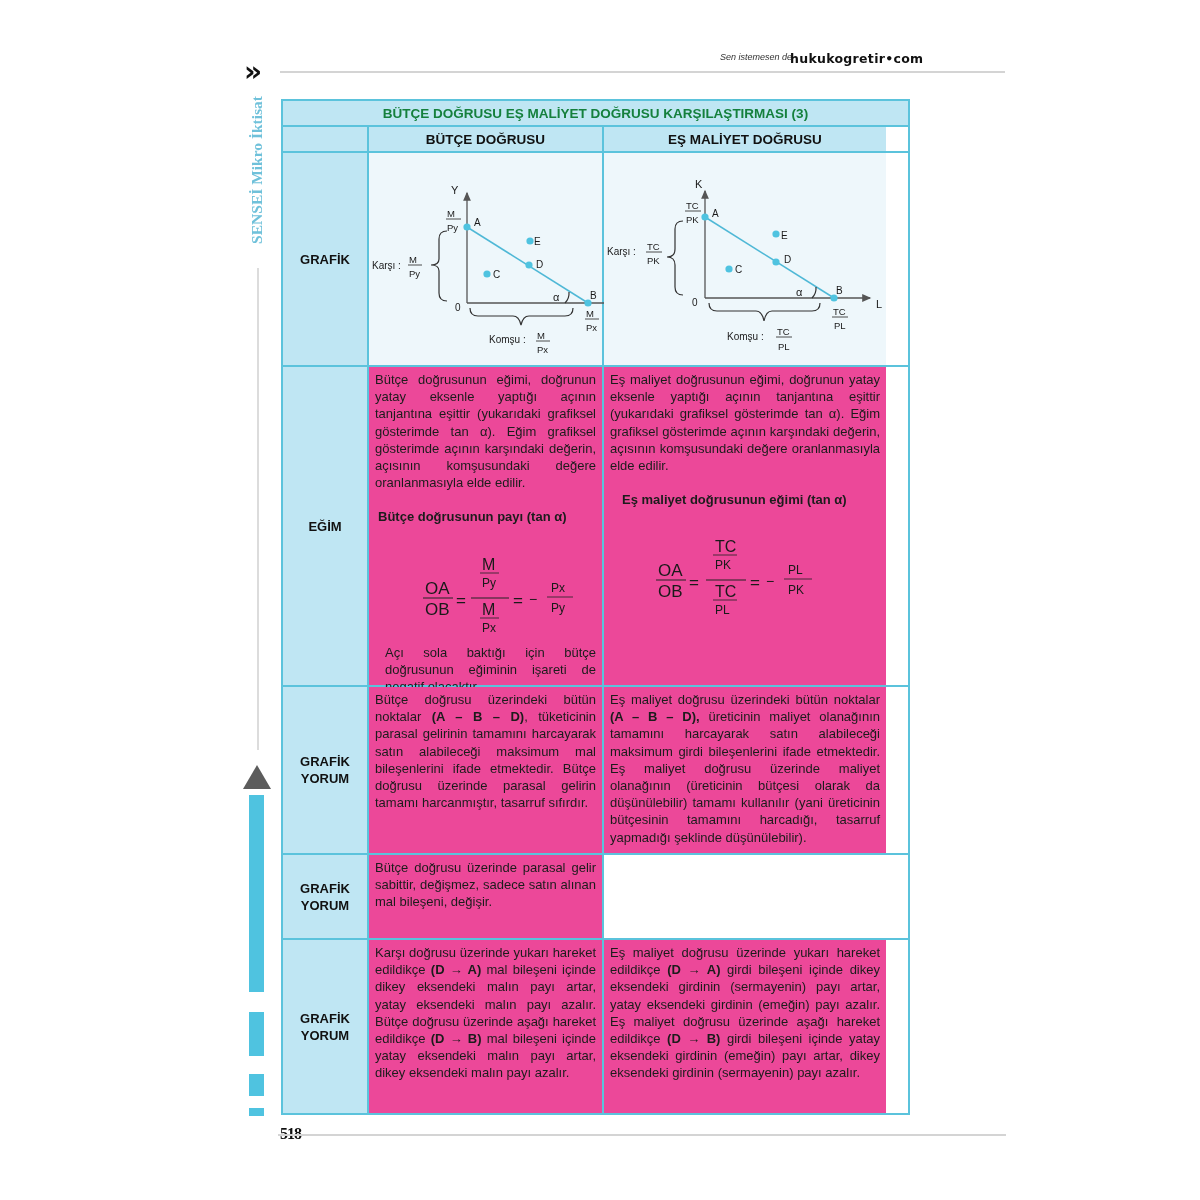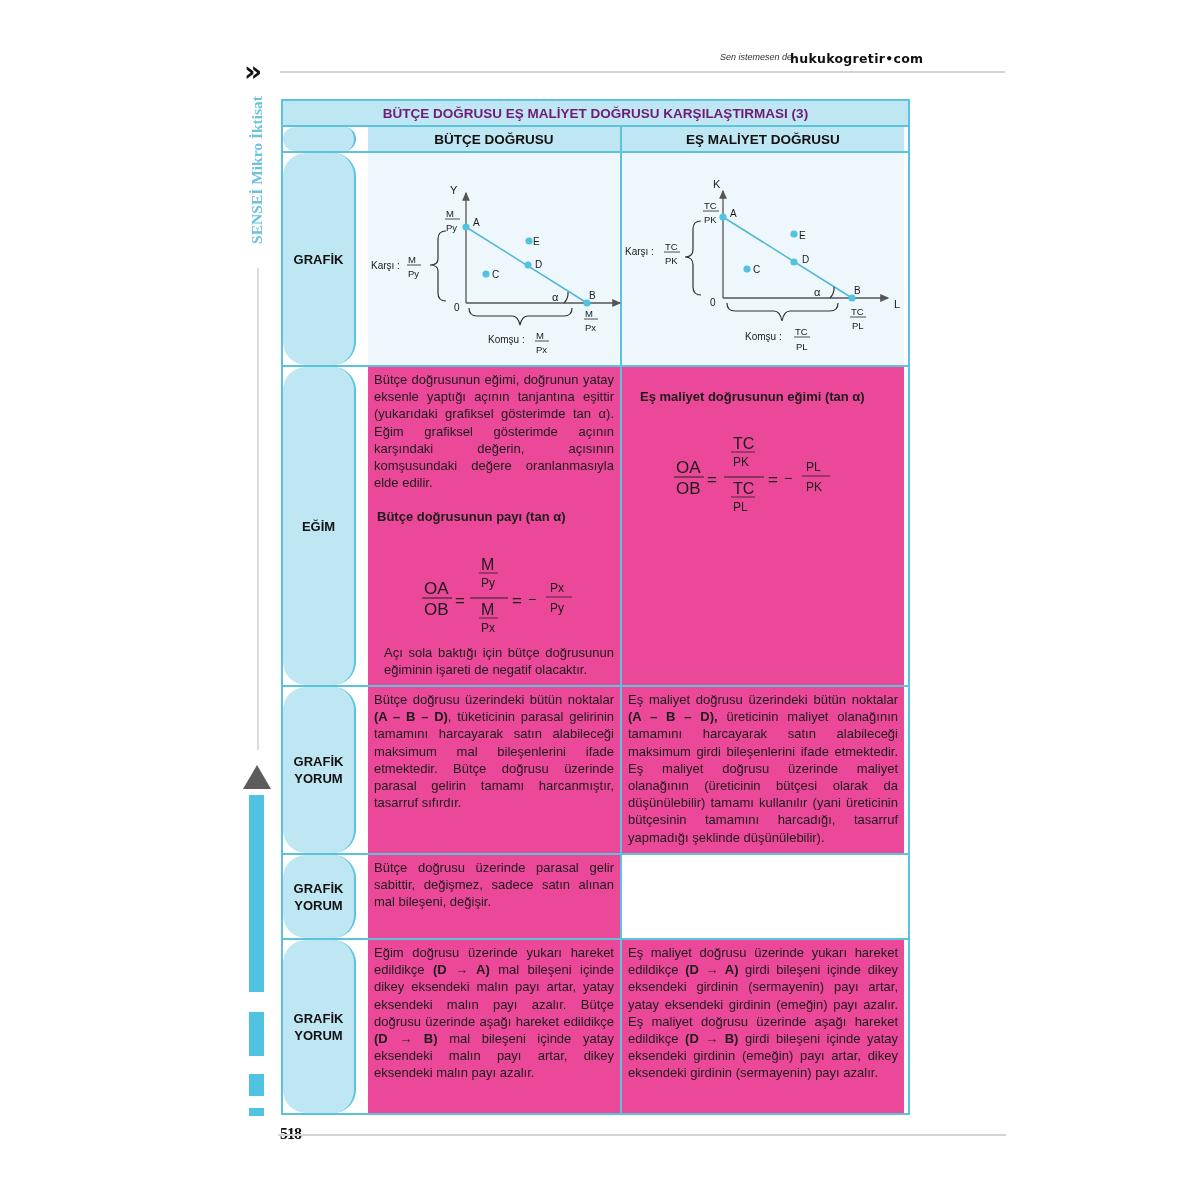--- a/index.html
+++ b/index.html
@@ -17,24 +17,24 @@
   .side-rule { position: absolute; left: 257px; top: 268px; width: 2px; height: 482px; background: #dcdcdc; }
   .side-tri { position: absolute; left: 243px; top: 765px; width: 0; height: 0; border-left: 14px solid transparent; border-right: 14px solid transparent; border-bottom: 24px solid #5c5c5c; }
   .side-bar { position: absolute; left: 249px; width: 15px; background: #4fc3e0; }
   .page-no { position: absolute; left: 244px; top: 1125px; font-family: "Liberation Serif", "DejaVu Serif", serif; font-weight: bold; font-size: 16px; color: #111; letter-spacing: -1px; margin-left: 36px; }
   .bottom-rule { position: absolute; left: 278px; top: 1134px; width: 728px; height: 2px; background: #d4d4d4; }
 
   
   .tbl { position: absolute; left: 281px; top: 99px; width: 629px; border: 2px solid #5bc3dc; }
   .row { display: flex; border-bottom: 2px solid #5bc3dc; }
   .row:last-child { border-bottom: none; }
-  .title-row { height: 26px; background: #bfe6f3; justify-content: center; align-items: center; font-weight: bold; font-size: 13.5px; font-family: "Liberation Sans", sans-serif; color: #701a75; }
-  .cell-label { width: 73px; flex: none; background: #bfe6f3; display: flex; align-items: center; justify-content: center; text-align: center; font-weight: bold; font-size: 13px; line-height: 17px; border-right: 2px solid #5bc3dc; color: #111; border-radius: 23px; }
+  .title-row { height: 26px; background: #bfe6f3; justify-content: center; align-items: center; font-weight: bold; font-size: 13.5px; font-family: "Liberation Sans", sans-serif; color: #15803d; }
+  .cell-label { width: 86px; flex: none; background: #bfe6f3; display: flex; align-items: center; justify-content: center; text-align: center; font-weight: bold; font-size: 13px; line-height: 17px; border-right: 2px solid #5bc3dc; color: #111; }
   .cell { flex: none; background: #ec4899; font-size: 13px; line-height: 17.2px; padding: 4px 6px 4px 6px; text-align: justify; color: #1c1c1c; }
-  .c1 { width: 254px; border-right: 2px solid #5bc3dc; margin-left: 12px; }
+  .c1 { width: 235px; border-right: 2px solid #5bc3dc; }
   .c2 { width: 282px; }
   .head-row { height: 26px; }
   .head-row .cell { background: #bfe6f3; font-weight: bold; text-align: center; padding-top: 4px; font-size: 13.5px; color: #111; }
   .head-row .cell-label { background: #bfe6f3; }
   .r-graph { height: 214px; }
   .r-graph .cell { padding: 0; position: relative; background: #eef7fb; }
   .r-slope { height: 320px; }
   .r-y1 { height: 168px; }
   .r-y2 { height: 85px; }
   .r-y3 { height: 173px; }
@@ -187,20 +187,21 @@
           <text x="138" y="80" font-size="17">=</text>
           <text x="154" y="78" font-size="14">−</text>
           <text x="176" y="66" font-size="12">Px</text>
           <line x1="172" y1="71" x2="198" y2="71" stroke="#222" stroke-width="0.8"></line>
           <text x="176" y="86" font-size="12">Py</text>
         </svg>
       </div>
       <p class="note" style="padding-left:10px;">Açı sola baktığı için bütçe doğrusunun eğiminin işareti de negatif olacaktır.</p>
     </div>
     <div class="cell c2">
+      <p>Eş maliyet doğrusunun eğimi, doğrunun yatay eksenle yaptığı açının tanjantına eşittir (yukarıdaki grafiksel gösterimde tan α). Eğim grafiksel gösterimde açının karşındaki değerin, açısının komşusundaki değere oranlanmasıyla elde edilir.</p>
       <p class="bold-line" style="padding-left:12px;">Eş maliyet doğrusunun eğimi (tan α)</p>
       <div class="formula">
         <svg width="270" height="118">
           <text x="48" y="68" font-size="17">OA</text>
           <line x1="46" y1="72" x2="76" y2="72" stroke="#222" stroke-width="1"></line>
           <text x="48" y="89" font-size="17">OB</text>
           <text x="79" y="80" font-size="17">=</text>
           <text x="105" y="44" font-size="16">TC</text>
           <line x1="103" y1="47" x2="127" y2="47" stroke="#222" stroke-width="0.8"></line>
           <text x="105" y="61" font-size="12">PK</text>
@@ -237,19 +238,19 @@
     <div class="cell c1">
       <p>Bütçe doğrusu üzerinde parasal gelir sabittir, değişmez, sadece satın alınan mal bileşeni, değişir.</p>
     </div>
   </div>
 
   <div class="row r-y3">
     <div class="cell-label">
       <div><span>GRAFİK</span><br><span>YORUM</span></div>
     </div>
     <div class="cell c1">
-      <p><span>Eğim doğrusu üzerinde yukarı hareket edildikçe </span><b>(D → A)</b><span> mal bileşeni içinde dikey eksendeki malın payı artar, yatay eksendeki malın payı azalır. Bütçe doğrusu üzerinde aşağı hareket edildikçe </span><b>(D → B)</b><span> mal bileşeni içinde yatay eksendeki malın payı artar, dikey eksendeki malın payı azalır.</span></p>
+      <p><span>Karşı doğrusu üzerinde yukarı hareket edildikçe </span><b>(D → A)</b><span> mal bileşeni içinde dikey eksendeki malın payı artar, yatay eksendeki malın payı azalır. Bütçe doğrusu üzerinde aşağı hareket edildikçe </span><b>(D → B)</b><span> mal bileşeni içinde yatay eksendeki malın payı artar, dikey eksendeki malın payı azalır.</span></p>
     </div>
     <div class="cell c2">
       <p><span>Eş maliyet doğrusu üzerinde yukarı hareket edildikçe </span><b>(D → A)</b><span> girdi bileşeni içinde dikey eksendeki girdinin (sermayenin) payı artar, yatay eksendeki girdinin (emeğin) payı azalır. Eş maliyet doğrusu üzerinde aşağı hareket edildikçe </span><b>(D → B)</b><span> girdi bileşeni içinde yatay eksendeki girdinin (emeğin) payı artar, dikey eksendeki girdinin (sermayenin) payı azalır.</span></p>
     </div>
   </div>
 </div>
 
 </body></html>

